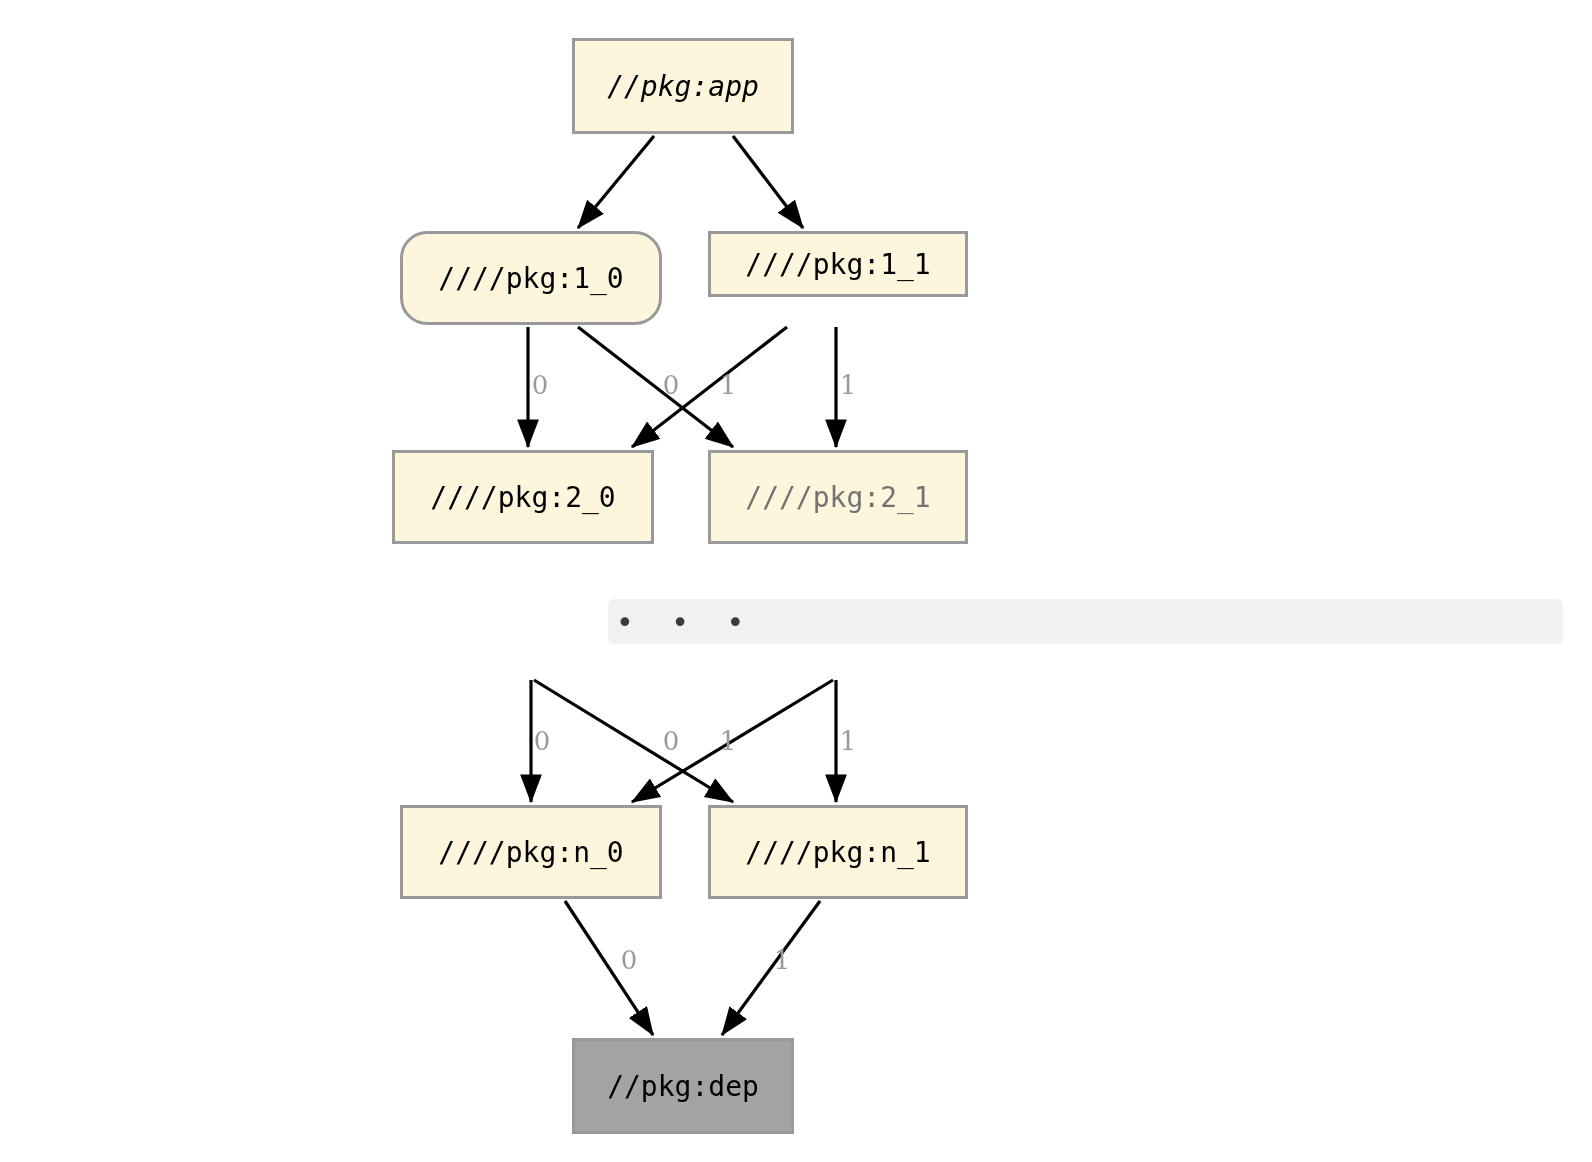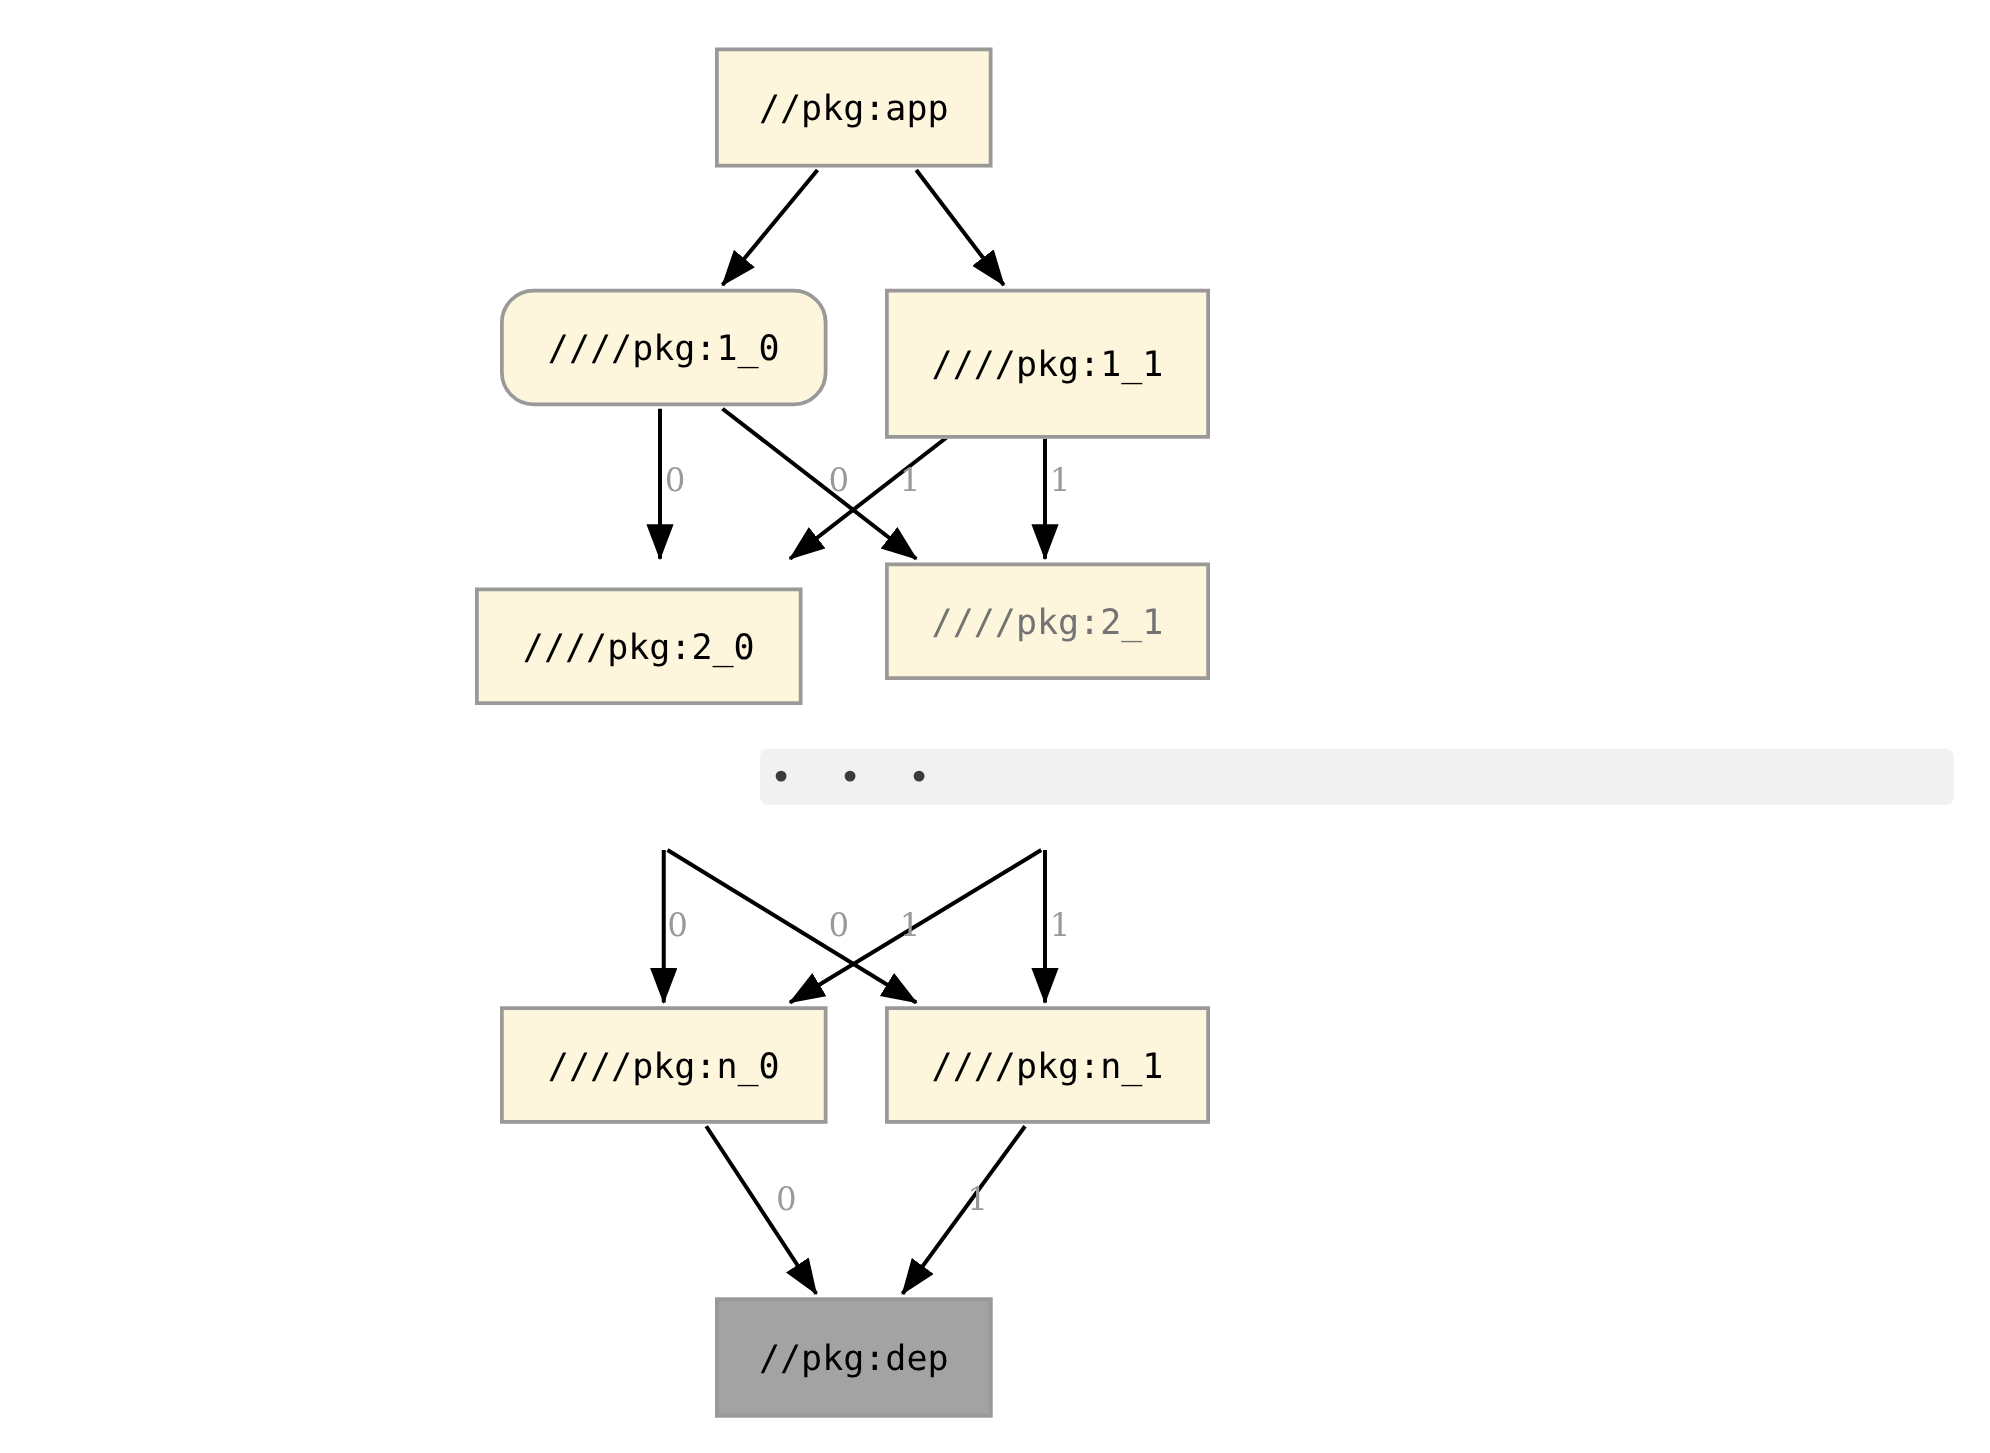--- a/index.html
+++ b/index.html
@@ -93,30 +93,30 @@
         <line x1="531" y1="680" x2="531" y2="802" stroke="#000000" stroke-width="3.2" marker-end="url(#arrowhead)"></line>
         <line x1="534" y1="680" x2="733" y2="802" stroke="#000000" stroke-width="3.2" marker-end="url(#arrowhead)"></line>
         <line x1="833" y1="680" x2="632" y2="802" stroke="#000000" stroke-width="3.2" marker-end="url(#arrowhead)"></line>
         <line x1="836" y1="680" x2="836" y2="802" stroke="#000000" stroke-width="3.2" marker-end="url(#arrowhead)"></line>
         <line x1="565" y1="901" x2="653" y2="1035" stroke="#000000" stroke-width="3.2" marker-end="url(#arrowhead)"></line>
         <line x1="820" y1="901" x2="722" y2="1035" stroke="#000000" stroke-width="3.2" marker-end="url(#arrowhead)"></line>
       </g>
   </svg>
 
   <div id="nodes-layer">
-      <div class="node-box" style="left: 572px; top: 38px; width: 222px; height: 96px; background: rgb(253, 246, 220); border-color: rgb(153, 153, 153); color: rgb(0, 0, 0);">
+      <div class="node-box" style="left: 572px; top: 38px; width: 222px; height: 96px; background: rgb(253, 246, 220); border-color: rgb(153, 153, 153); color: rgb(0, 0, 0); font-style: italic;">
         <span class="node-label">//pkg:app</span>
       </div>
       <div class="node-box" style="left: 400px; top: 231px; width: 262px; height: 94px; background: rgb(253, 246, 220); border-color: rgb(153, 153, 153); color: rgb(0, 0, 0); border-radius: 27px;">
         <span class="node-label">////pkg:1_0</span>
       </div>
-      <div class="node-box" style="left: 708px; top: 231px; width: 260px; height: 120px; background: rgb(253, 246, 220); border-color: rgb(153, 153, 153); color: rgb(0, 0, 0);">
+      <div class="node-box" style="left: 708px; top: 231px; width: 260px; height: 66px; background: rgb(253, 246, 220); border-color: rgb(153, 153, 153); color: rgb(0, 0, 0);">
         <span class="node-label">////pkg:1_1</span>
       </div>
-      <div class="node-box" style="left: 380px; top: 450px; width: 262px; height: 94px; background: rgb(253, 246, 220); border-color: rgb(153, 153, 153); color: rgb(0, 0, 0); margin-top: 20px;">
+      <div class="node-box" style="left: 392px; top: 450px; width: 262px; height: 94px; background: rgb(253, 246, 220); border-color: rgb(153, 153, 153); color: rgb(0, 0, 0);">
         <span class="node-label">////pkg:2_0</span>
       </div>
       <div class="node-box" style="left: 708px; top: 450px; width: 260px; height: 94px; background: rgb(253, 246, 220); border-color: rgb(153, 153, 153); color: #737373;">
         <span class="node-label">////pkg:2_1</span>
       </div>
       <div class="node-box" style="left: 400px; top: 805px; width: 262px; height: 94px; background: rgb(253, 246, 220); border-color: rgb(153, 153, 153); color: rgb(0, 0, 0);">
         <span class="node-label">////pkg:n_0</span>
       </div>
       <div class="node-box" style="left: 708px; top: 805px; width: 260px; height: 94px; background: rgb(253, 246, 220); border-color: rgb(153, 153, 153); color: rgb(0, 0, 0);">
         <span class="node-label">////pkg:n_1</span>

